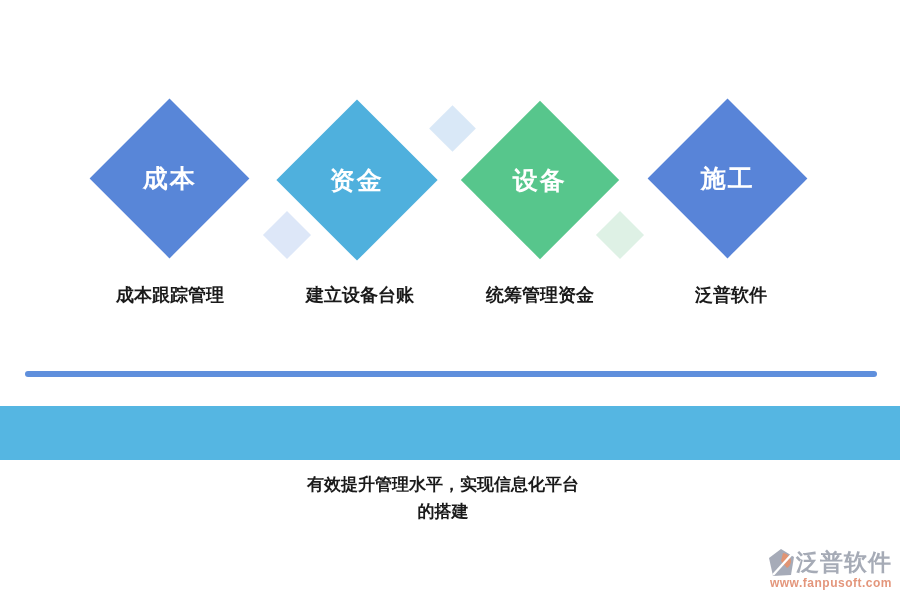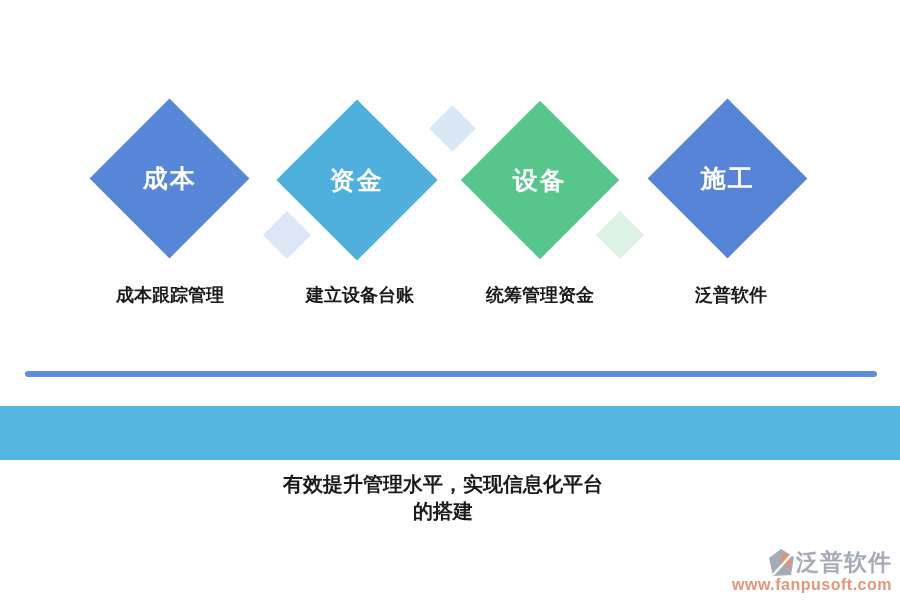--- a/index.html
+++ b/index.html
@@ -44,32 +44,32 @@
     position:absolute;left:25px;top:371px;width:852px;height:6px;
     border-radius:3px;
   }
 
   
   .banner{position:absolute;left:0;top:406px;width:900px;height:54px;}
 
   
   .summary{
     position:absolute;left:0;top:471px;width:886px;text-align:center;
-    font-size:20px;font-weight:600;color:#1a1a1a;line-height:27px;
+    font-size:17px;font-weight:600;color:#1a1a1a;line-height:27px;
   }
 
   
   .logo{
     position:absolute;right:8px;top:547px;width:150px;
     display:flex;flex-direction:column;align-items:flex-end;
     opacity:.88;
   }
   .logo-row{display:flex;align-items:center;gap:0;}
   .logo-name{font-size:23px;font-weight:700;letter-spacing:1px;}
-  .logo-url{font-size:16px;font-weight:700;letter-spacing:.5px;margin-top:-2px;text-align:center;}
+  .logo-url{font-size:12px;font-weight:700;letter-spacing:.5px;margin-top:-2px;text-align:center;}
 </style>
 </head>
 <body>
 
 <div class="stage">
 
   <div class="mini m1" style="background: rgb(217, 232, 247);"></div>
   <div class="mini m2" style="background: rgb(221, 231, 248);"></div>
   <div class="mini m3" style="background: rgb(222, 241, 229);"></div>
 

